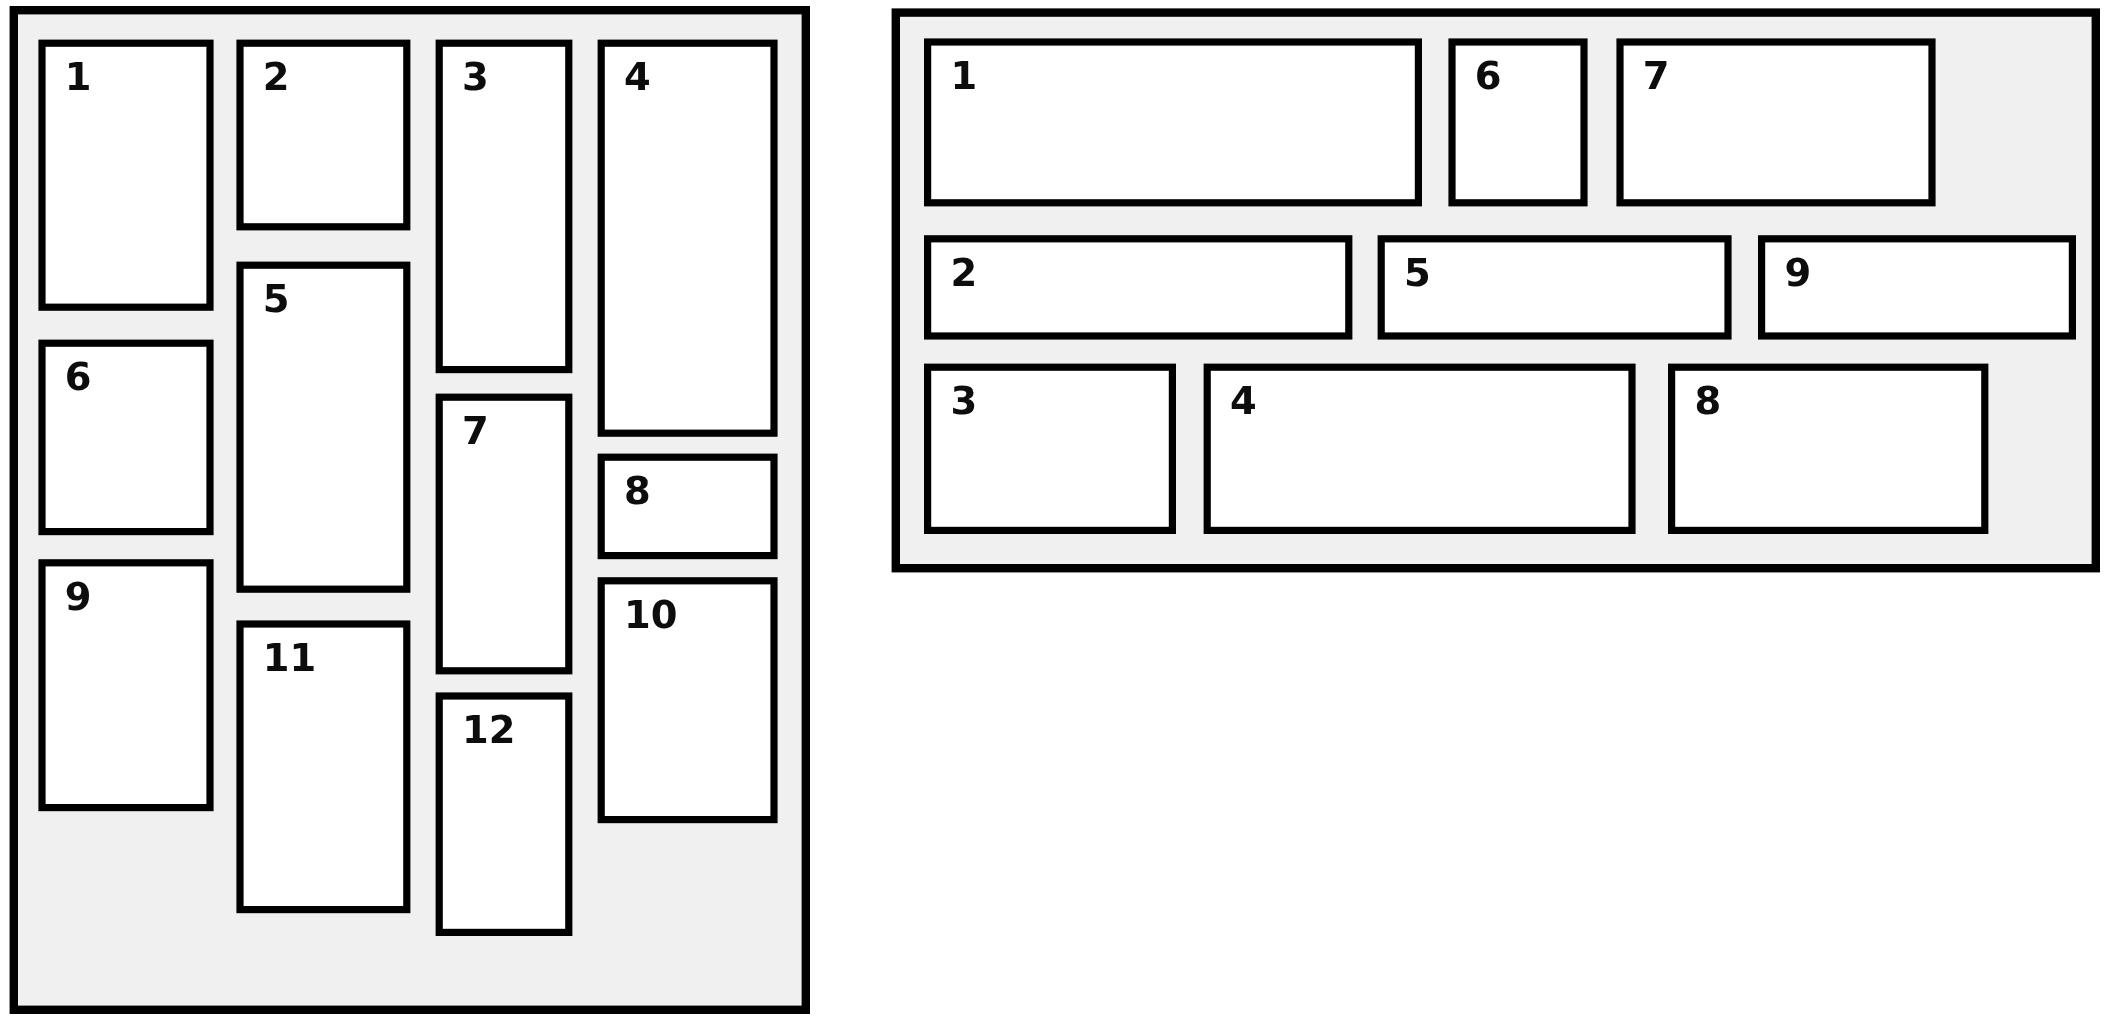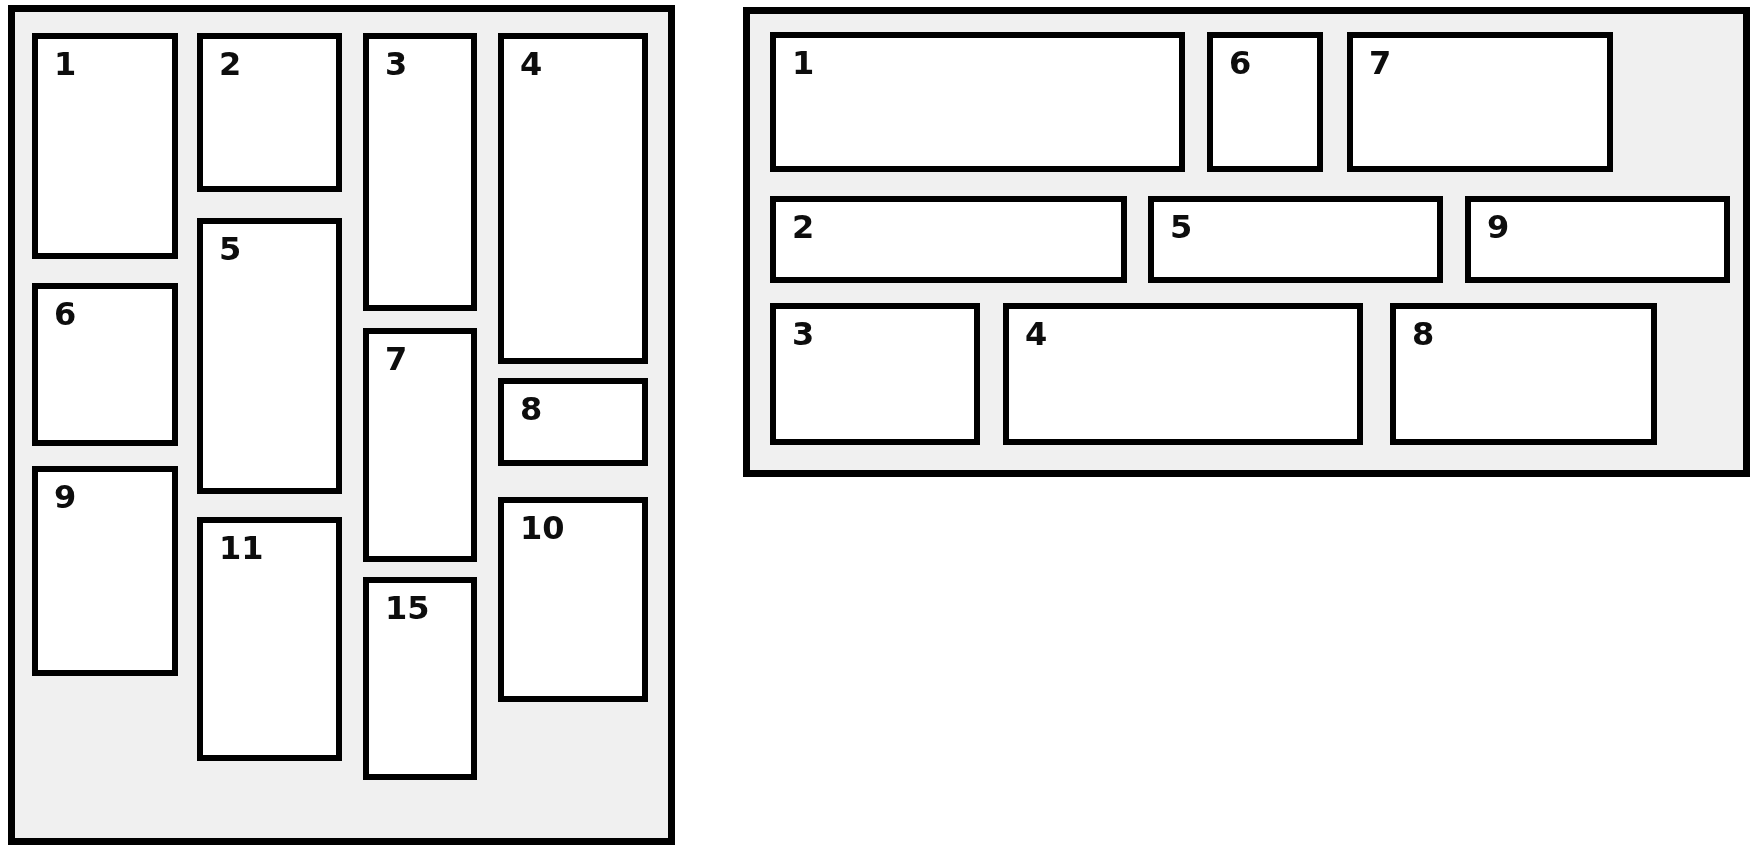--- a/index.html
+++ b/index.html
@@ -60,28 +60,28 @@
     </div>
     <div class="mbox" style="left: 348px; top: 316px; width: 114px; height: 234px; background: rgb(255, 255, 255); border-color: rgb(0, 0, 0);">
       <span class="lbl" style="color: rgb(13, 13, 13);">7</span>
     </div>
     <div class="mbox" style="left: 483px; top: 366px; width: 150px; height: 88px; background: rgb(255, 255, 255); border-color: rgb(0, 0, 0);">
       <span class="lbl" style="color: rgb(13, 13, 13);">8</span>
     </div>
     <div class="mbox" style="left: 17px; top: 454px; width: 146px; height: 210px; background: rgb(255, 255, 255); border-color: rgb(0, 0, 0);">
       <span class="lbl" style="color: rgb(13, 13, 13);">9</span>
     </div>
-    <div class="mbox" style="left: 483px; top: 485px; width: 150px; height: 205px; background: rgb(255, 255, 255); border-color: rgb(0, 0, 0);">
+    <div class="mbox" style="left: 483px; top: 469px; width: 150px; height: 205px; background: rgb(255, 255, 255); border-color: rgb(0, 0, 0);">
       <span class="lbl" style="color: rgb(13, 13, 13);">10</span>
     </div>
     <div class="mbox" style="left: 182px; top: 505px; width: 145px; height: 244px; background: rgb(255, 255, 255); border-color: rgb(0, 0, 0);">
       <span class="lbl" style="color: rgb(13, 13, 13);">11</span>
     </div>
     <div class="mbox" style="left: 348px; top: 565px; width: 114px; height: 203px; background: rgb(255, 255, 255); border-color: rgb(0, 0, 0);">
-      <span class="lbl" style="color: rgb(13, 13, 13);">15</span>
+      <span class="lbl" style="color: rgb(13, 13, 13);">12</span>
     </div>
   </div>
 
 <div class="panel" style="left: 743px; top: 7px; width: 1007px; height: 470px; background: rgb(240, 240, 240); border-color: rgb(0, 0, 0); border-width: 7px;">
     <div class="mbox" style="left: 20px; top: 18px; width: 415px; height: 140px; background: rgb(255, 255, 255); border-color: rgb(0, 0, 0);">
       <span class="lbl" style="color: rgb(13, 13, 13);">1</span>
     </div>
     <div class="mbox" style="left: 20px; top: 182px; width: 357px; height: 87px; background: rgb(255, 255, 255); border-color: rgb(0, 0, 0);">
       <span class="lbl" style="color: rgb(13, 13, 13);">2</span>
     </div>

